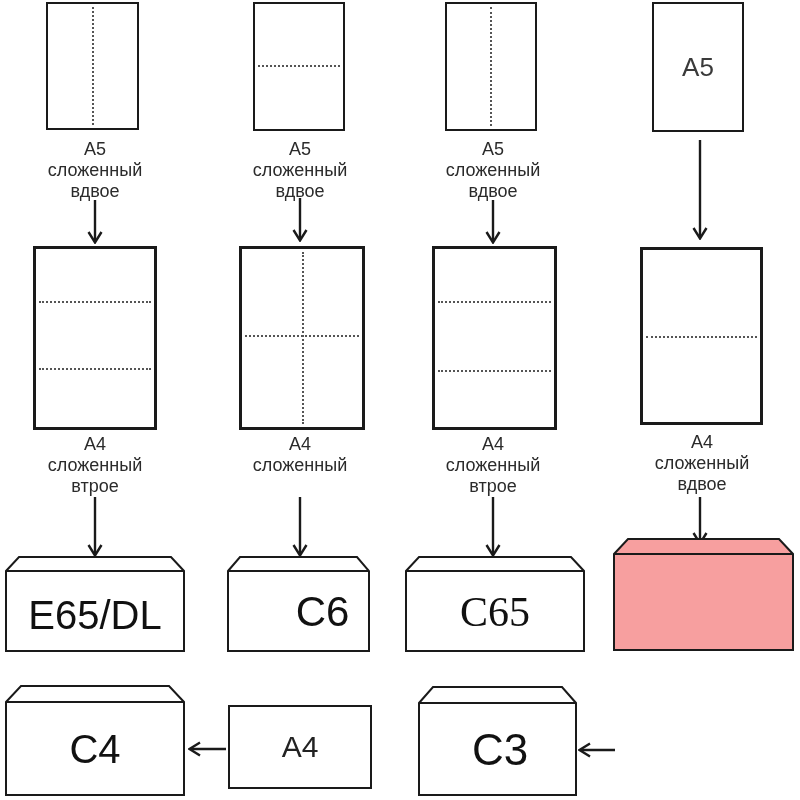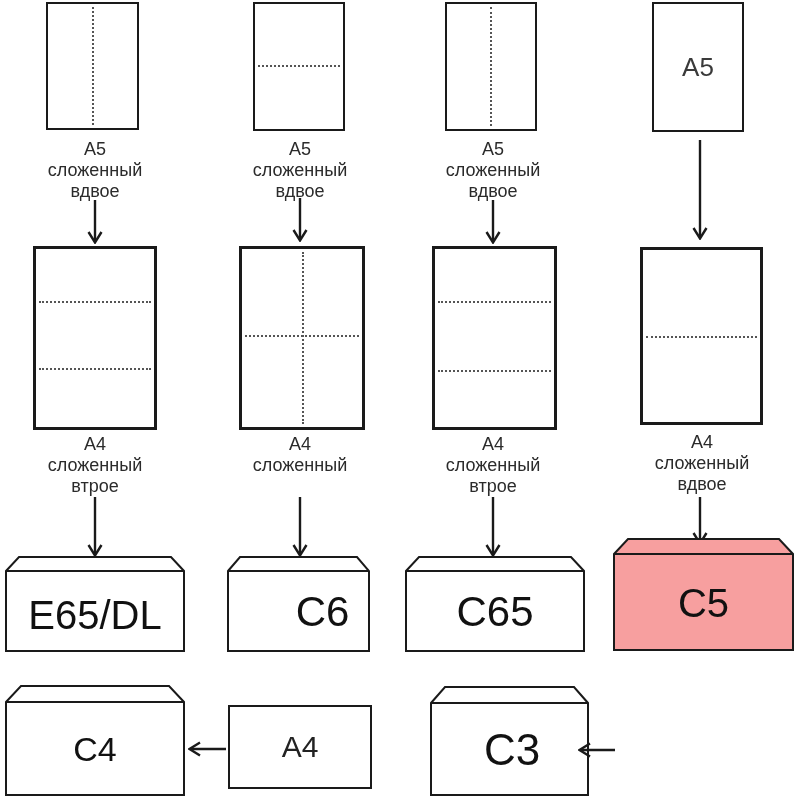--- a/index.html
+++ b/index.html
@@ -109,21 +109,21 @@
   </div>
   <div class="caption" style="left:413px;top:434px;width:160px;">
     <div>А4</div>
     <div>сложенный</div>
     <div>втрое</div>
   </div>
   <svg class="arrow" style="left:485px;top:497px;" width="16" height="60" viewBox="0 0 16 60">
     <line x1="8" y1="0" x2="8" y2="56" stroke="#1a1a1a" stroke-width="2.4"></line>
     <polyline points="1.5,48 8,58.5 14.5,48" fill="none" stroke="#1a1a1a" stroke-width="2.4"></polyline>
   </svg>
-  <div class="envelope" style="left:405px;top:556px;width:180px;height:96px;">
+  <div class="envelope" style="left:405px;top:556px;width:180px;height:96px;font-family:Liberation Serif, serif;">
     <svg width="180" height="96" viewBox="0 0 180 96">
       <polygon points="1,15 14,1 166,1 179,15 179,95 1,95" fill="#ffffff" stroke="#1a1a1a" stroke-width="2"></polygon>
       <line x1="1" y1="15" x2="179" y2="15" stroke="#1a1a1a" stroke-width="2"></line>
     </svg>
     <div class="env-label" style="top:15px;bottom:0;font-size:42px;">C65</div>
   </div>
 
   <div class="sheet" style="left:652px;top:2px;width:92px;height:130px;">
     <div class="inner-label">А5</div>
   </div>
@@ -141,39 +141,38 @@
   </div>
   <svg class="arrow" style="left:692px;top:497px;" width="16" height="48" viewBox="0 0 16 48">
     <line x1="8" y1="0" x2="8" y2="44" stroke="#1a1a1a" stroke-width="2.4"></line>
     <polyline points="1.5,36 8,46.5 14.5,36" fill="none" stroke="#1a1a1a" stroke-width="2.4"></polyline>
   </svg>
   <div class="envelope" style="left:613px;top:538px;width:181px;height:114px;">
     <svg width="181" height="114" viewBox="0 0 181 114">
       <polygon points="1,16 15,1 166,1 180,16 180,112 1,112" fill="#f79f9f" stroke="#1a1a1a" stroke-width="2"></polygon>
       <line x1="1" y1="16" x2="180" y2="16" stroke="#1a1a1a" stroke-width="2"></line>
     </svg>
-    <div class="env-label" style="top:16px;bottom:0;font-size:40px;">C5</div>
   </div>
 
   <div class="envelope" style="left:5px;top:685px;width:180px;height:112px;">
     <svg width="180" height="112" viewBox="0 0 180 112">
       <polygon points="1,17 16,1 164,1 179,17 179,110 1,110" fill="#ffffff" stroke="#1a1a1a" stroke-width="2"></polygon>
       <line x1="1" y1="17" x2="179" y2="17" stroke="#1a1a1a" stroke-width="2"></line>
     </svg>
-    <div class="env-label" style="top:17px;bottom:0;font-size:34px;">C4</div>
+    <div class="env-label" style="top:17px;bottom:0;font-size:40px;">C4</div>
   </div>
   <svg class="arrow" style="left:188px;top:741px;" width="38" height="16" viewBox="0 0 38 16">
     <line x1="38" y1="8" x2="3" y2="8" stroke="#1a1a1a" stroke-width="2.4"></line>
     <polyline points="12,1.5 1.5,8 12,14.5" fill="none" stroke="#1a1a1a" stroke-width="2.4"></polyline>
   </svg>
   <div class="src-rect" style="left:228px;top:705px;width:144px;height:84px;">
     <span>А4</span>
   </div>
 
-  <div class="envelope" style="left:418px;top:686px;width:164px;height:111px;margin-left:12px;">
+  <div class="envelope" style="left:418px;top:686px;width:164px;height:111px;">
     <svg width="159" height="111" viewBox="0 0 159 111">
       <polygon points="1,17 15,1 144,1 158,17 158,109 1,109" fill="#ffffff" stroke="#1a1a1a" stroke-width="2"></polygon>
       <line x1="1" y1="17" x2="158" y2="17" stroke="#1a1a1a" stroke-width="2"></line>
     </svg>
     <div class="env-label" style="top:17px;bottom:0;font-size:44px;">C3</div>
   </div>
   <svg class="arrow" style="left:578px;top:742px;" width="37" height="16" viewBox="0 0 37 16">
     <line x1="37" y1="8" x2="3" y2="8" stroke="#1a1a1a" stroke-width="2.4"></line>
     <polyline points="12,1.5 1.5,8 12,14.5" fill="none" stroke="#1a1a1a" stroke-width="2.4"></polyline>
   </svg>

